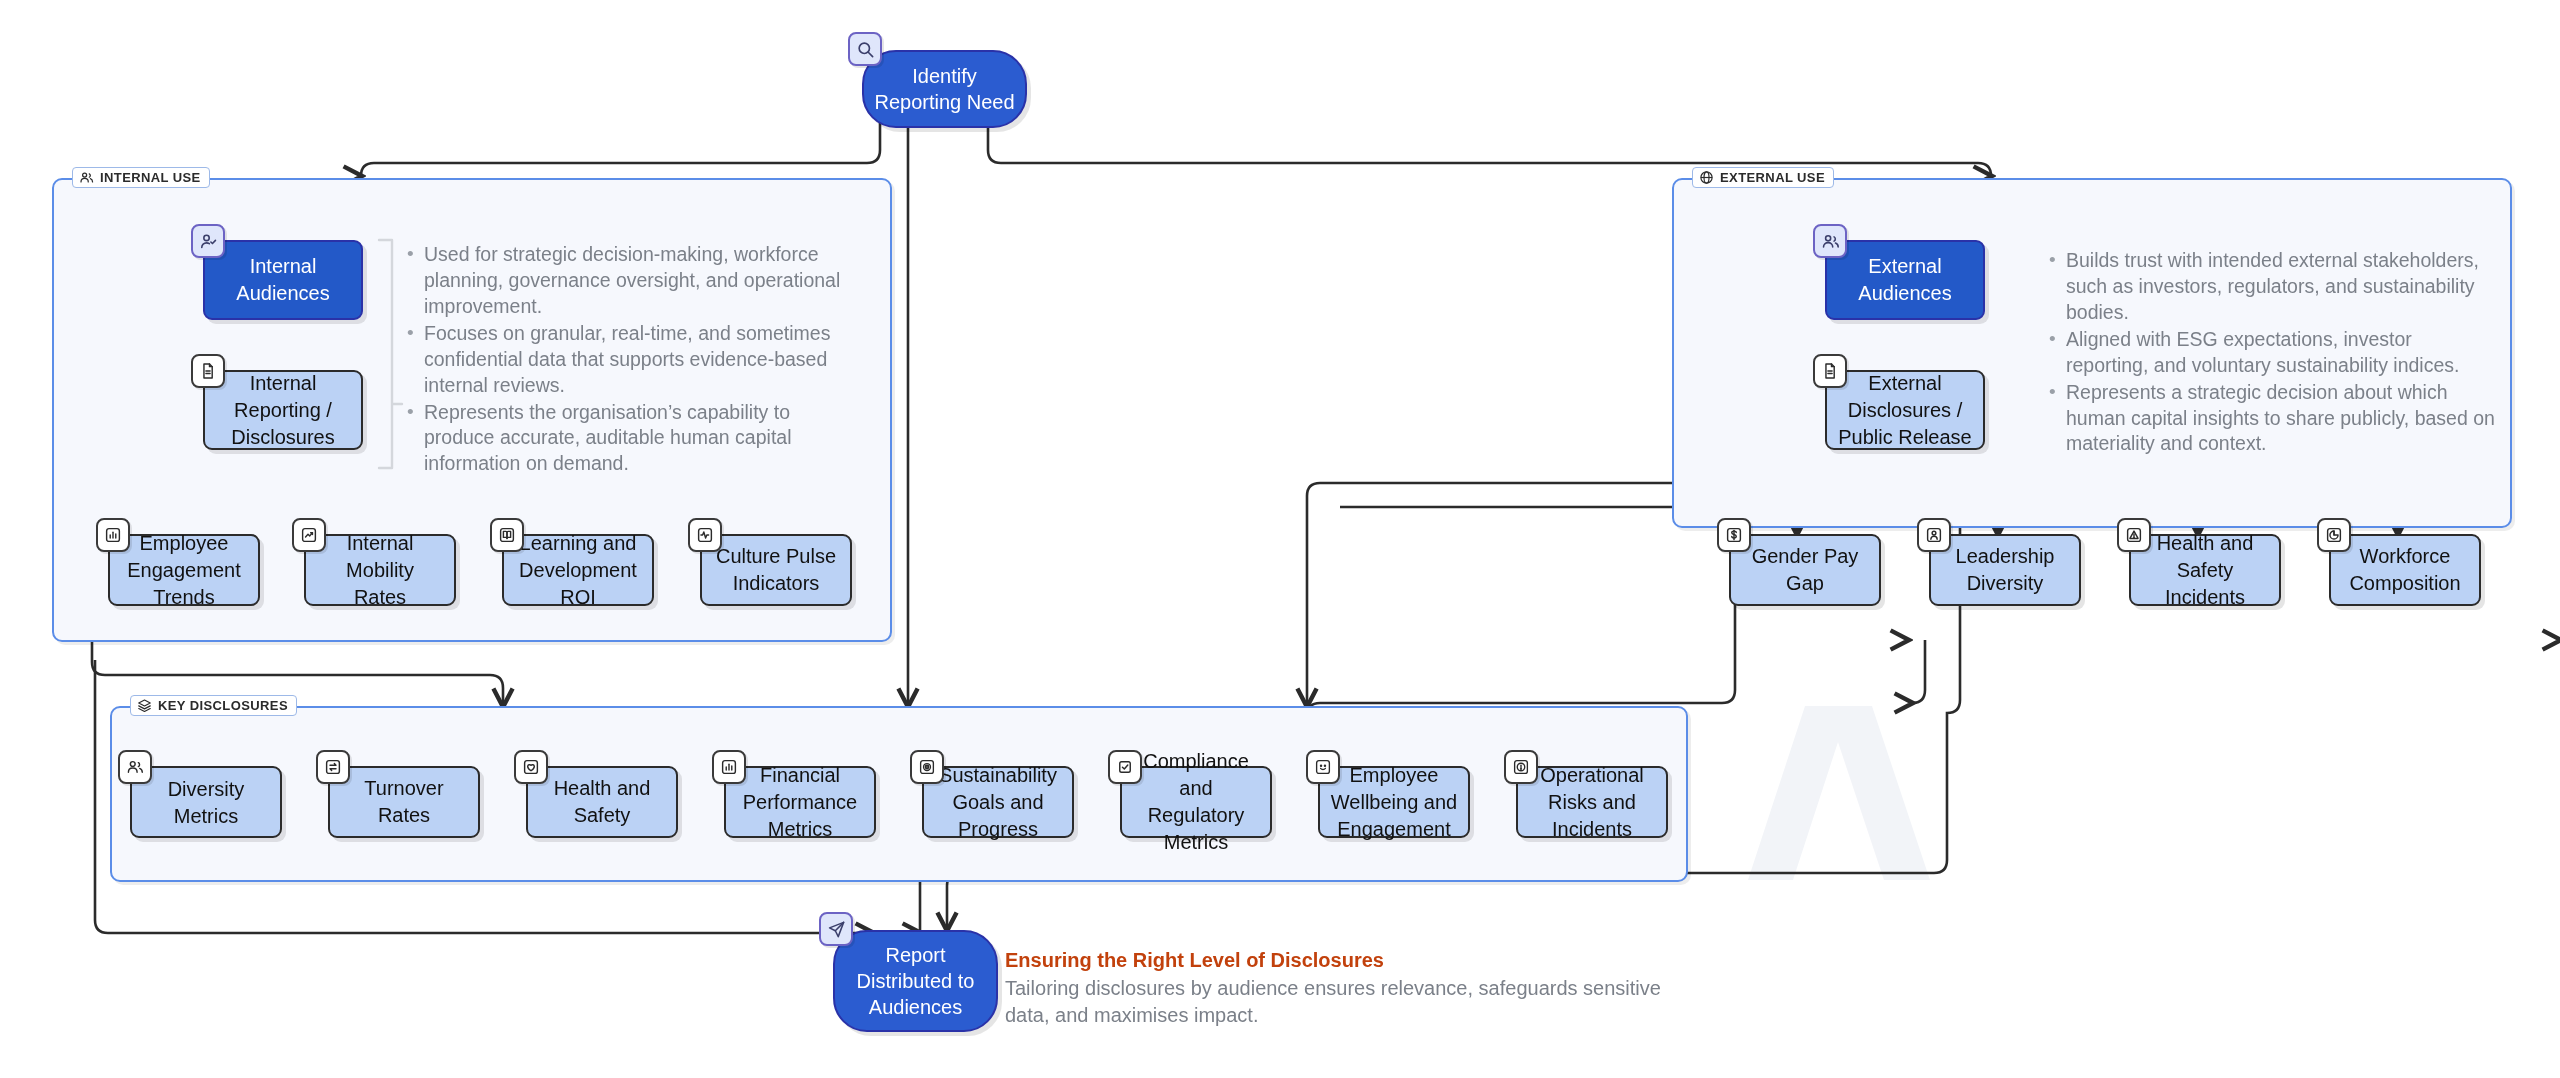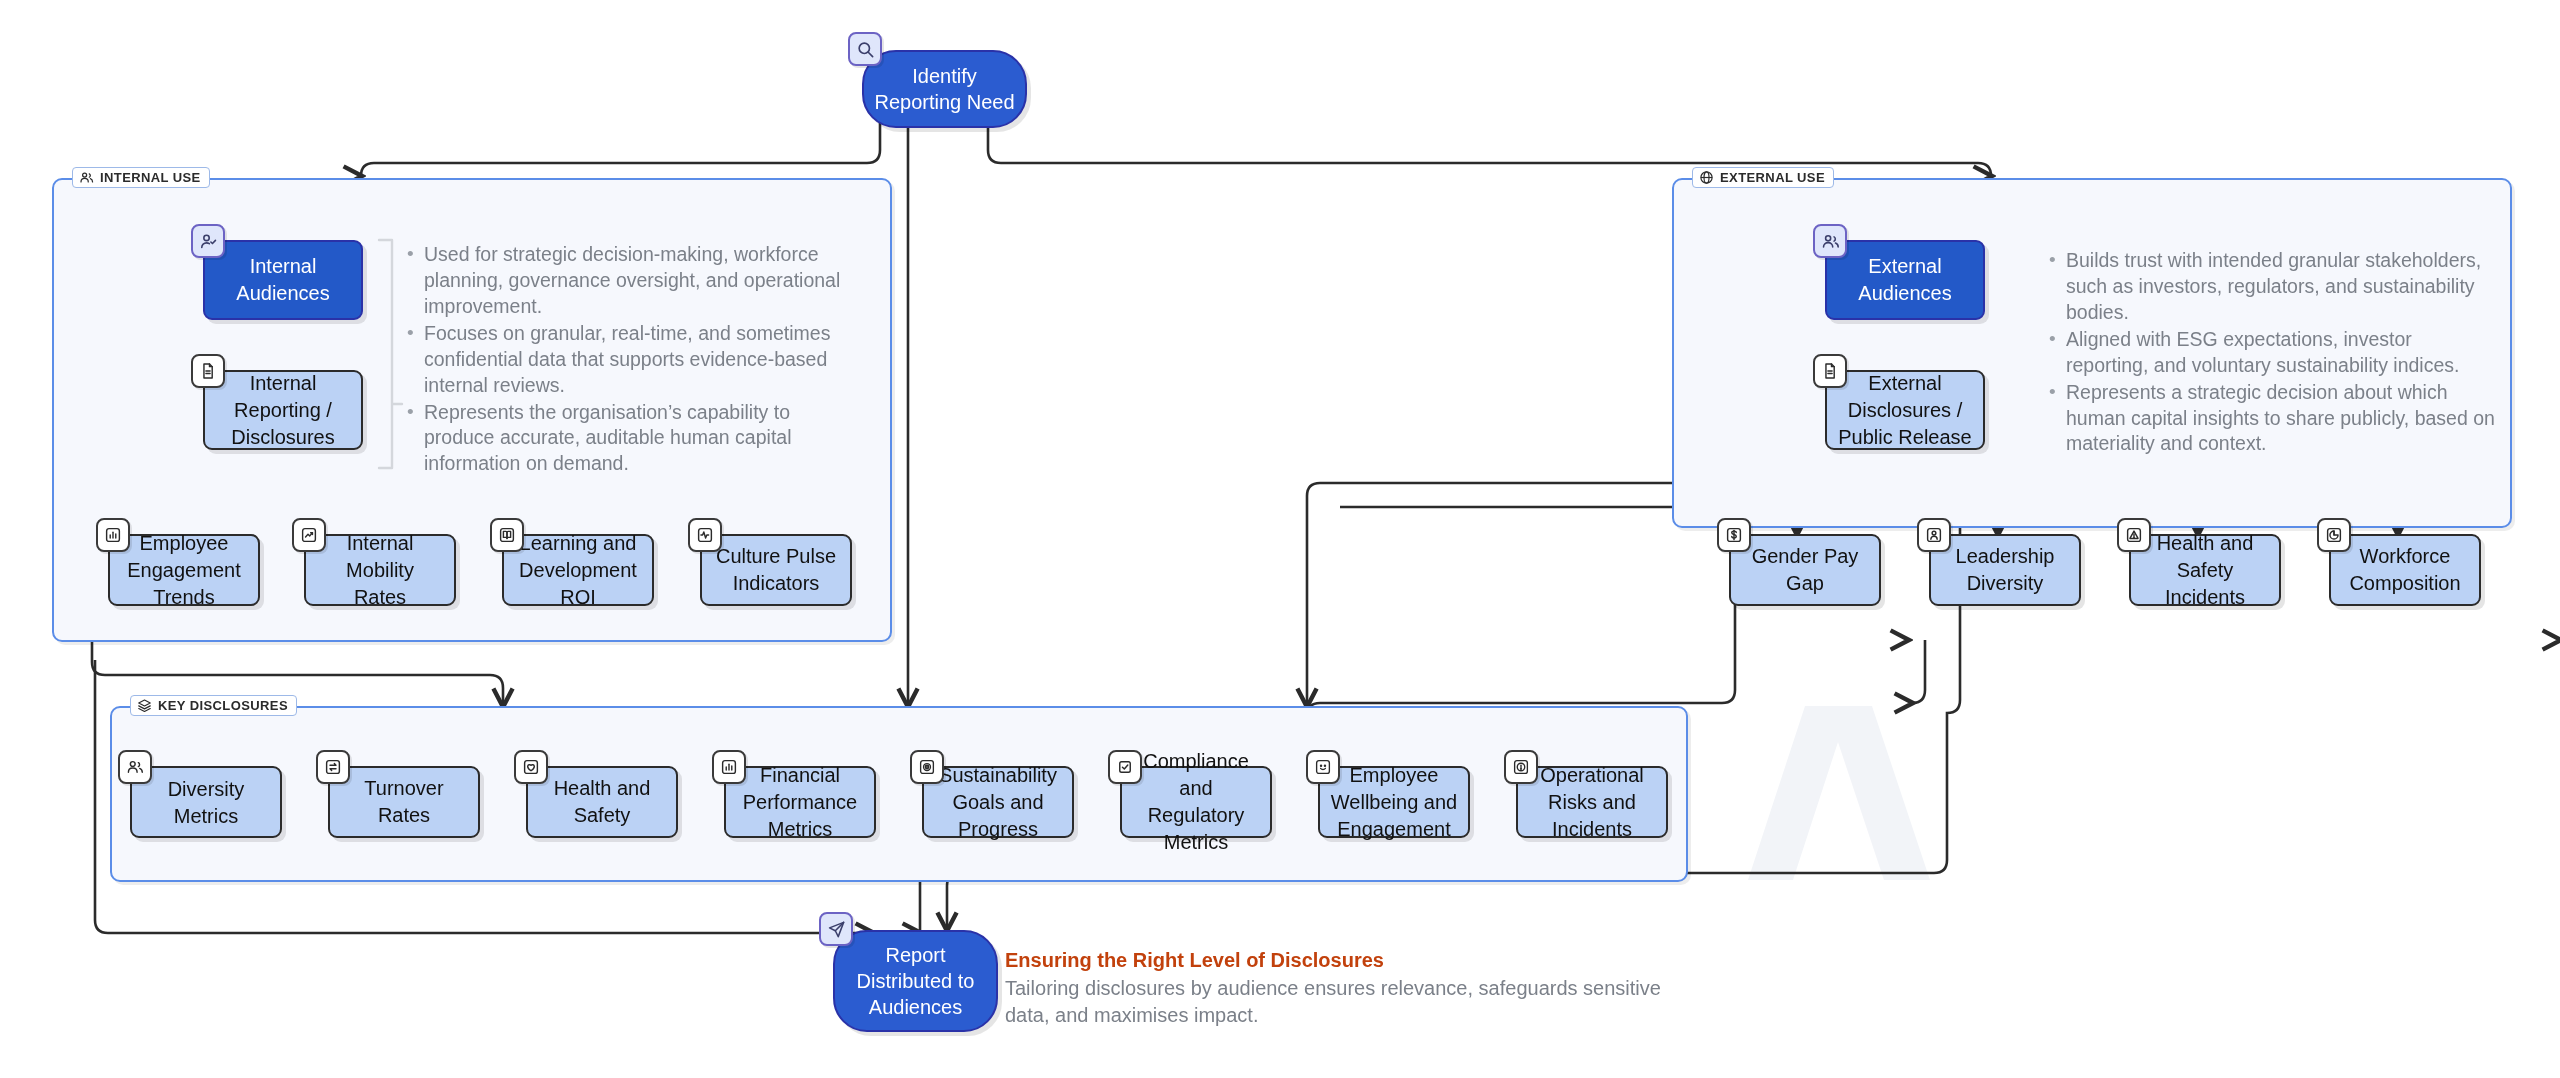--- a/index.html
+++ b/index.html
@@ -309,21 +309,21 @@
           <line x1="9.2" y1="15.4" x2="14.8" y2="15.4"></line>
       </svg>
     </span>
     <span style="white-space:pre-line;">External
 Disclosures /
 Public Release</span>
   </div>
 
   <div class="note" style="left:2046px; top:248px; width:450px;">
     <ul>
-      <li>Builds trust with intended granular stakeholders, such as investors, regulators, and sustainability bodies.</li>
+      <li>Builds trust with intended external stakeholders, such as investors, regulators, and sustainability bodies.</li>
       <li>Aligned with ESG expectations, investor reporting, and voluntary sustainability indices.</li>
       <li>Represents a strategic decision about which human capital insights to share publicly, based on materiality and context.</li>
     </ul>
   </div>
 
   <div class="node" style="left:1729px; top:534px; width:152px; height:72px;">
     <span class="badge">
       <svg width="18" height="18" viewBox="0 0 24 24" fill="none" stroke="#2b2b2b" stroke-width="1.9" stroke-linecap="round">
           <rect x="3.5" y="3.5" width="17" height="17" rx="3"></rect>
           <line x1="12" y1="5.8" x2="12" y2="18.2"></line>

